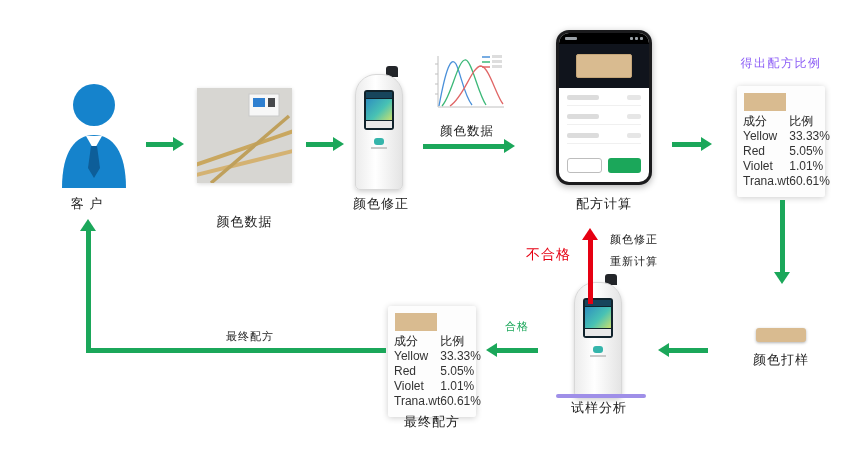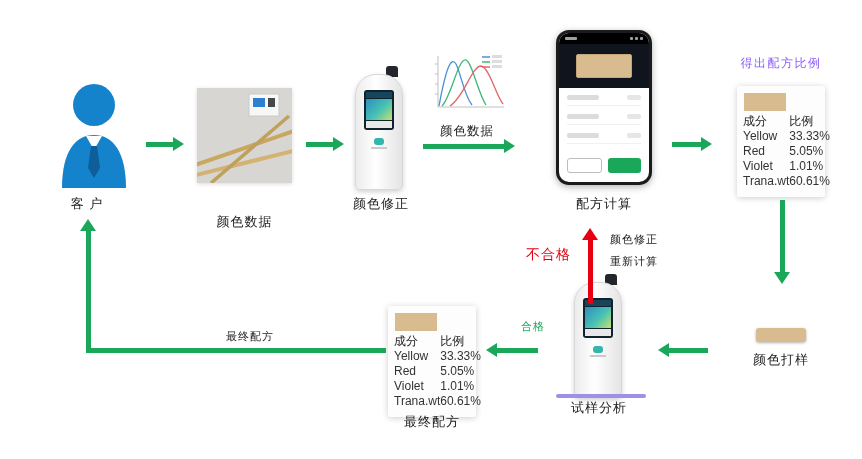--- a/index.html
+++ b/index.html
@@ -260,21 +260,21 @@
   <div class="node-label" style="left:559px;top:400px;width:80px">试样分析</div>
 
   <div class="arrow-v red" style="left:582px;top:228px;height:76px">
     <div class="head-up"></div>
       <div class="bar"></div>
   </div>
   <div class="flow-text fail-text" style="left:526px;top:246px;width:56px">不合格</div>
   <div class="flow-text" style="left:610px;top:232px">颜色修正</div>
   <div class="flow-text" style="left:610px;top:254px">重新计算</div>
 
-  <div class="flow-text pass-text" style="left:506px;top:319px;width:54px">合格</div>
+  <div class="flow-text pass-text" style="left:490px;top:319px;width:54px">合格</div>
   <div class="arrow-h" style="left:486px;top:343px;width:52px">
     <div class="head-left"></div>
       <div class="bar"></div>
   </div>
 
   <div class="formula-card" style="left:388px;top:306px">
     <div class="card-swatch"></div>
     <table class="formula-table">
       <thead>
         <tr>

